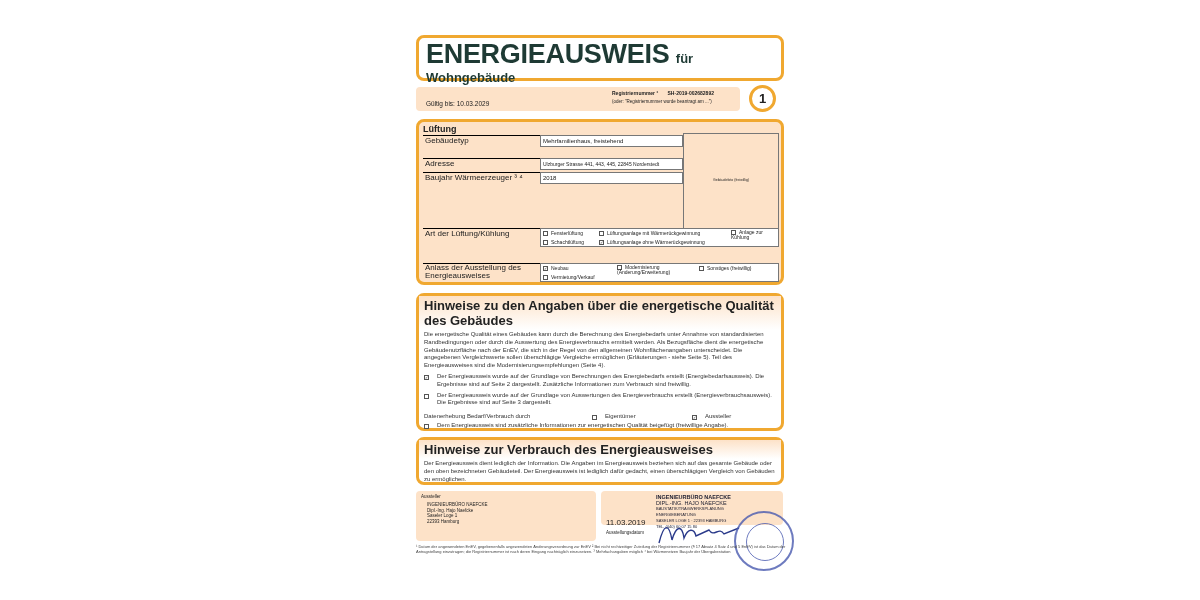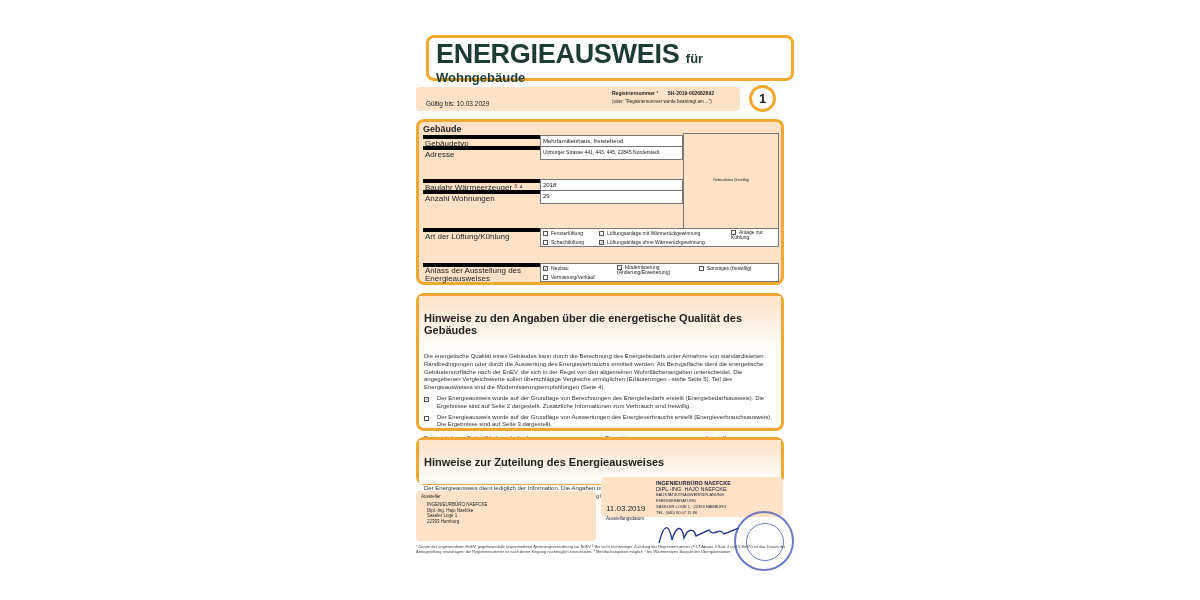--- a/index.html
+++ b/index.html
@@ -4,53 +4,53 @@
 <style>
   * { box-sizing: border-box; margin: 0; padding: 0; }
   html, body { width: 1200px; height: 600px; background: #ffffff; overflow: hidden; }
   body { font-family: "Liberation Sans", sans-serif; color: #222; position: relative; }
 
   .page { position: absolute; left: 414px; top: 33px; width: 374px; height: 548px; background: #fff; }
 
   .frame { position: absolute; border: 3px solid #f0a830; border-radius: 8px; background: #fff; }
 
   
-  .hdr { left: 12px; top: 2px; width: 368px; height: 46px; padding: 2px 7px; }
+  .hdr { left: 2px; top: 2px; width: 368px; height: 46px; padding: 2px 7px; }
   .hdr-title { font-size: 27px; font-weight: bold; color: #1e3a34; letter-spacing: -0.3px; line-height: 28px; }
   .hdr-sub { font-size: 13px; font-weight: bold; color: #1e3a34; margin-left: 2px; }
   .hdr-line { font-size: 6.5px; color: #333; margin-top: 1px; }
   .hdr-date { background: #f6f0ea; padding: 0 3px; margin-left: 3px; }
 
   .reg { position: absolute; left: 2px; top: 54px; width: 324px; height: 24px; border-radius: 4px; background: #fde2c8; }
   .gueltig { position: absolute; left: 10px; top: 13px; font-size: 6.5px; }
   .regnum { position: absolute; left: 196px; top: 3px; font-size: 5px; font-weight: bold; }
   .regnum span.v { margin-left: 8px; }
   .regnote { position: absolute; left: 196px; top: 12px; font-size: 4.5px; }
   .pagecircle { position: absolute; left: 335px; top: 52px; width: 27px; height: 27px; border: 3px solid #f0a830; border-radius: 50%; background: #fff; font-size: 13px; font-weight: bold; text-align: center; line-height: 21px; }
 
   
   .geb { left: 2px; top: 86px; width: 368px; height: 166px; background: #fde2c8; padding: 2px 4px; }
   .sec-title { font-size: 9px; font-weight: bold; height: 11px; line-height: 11px; }
   .row { position: absolute; left: 4px; display: flex; font-size: 8px; }
-  .lbl { width: 117px; padding-left: 2px; line-height: 10px; border-top: 4px solid #000000; }
+  .lbl { width: 117px; padding-left: 2px; line-height: 10px; border-top: 1px solid #000000; }
   .val { background: #fff; border: 1px solid #777; font-size: 6px; padding-left: 2px; line-height: 10px; }
   .foto { position: absolute; left: 264px; top: 11px; width: 96px; height: 97px; border: 1px solid #777; font-size: 3.5px; text-align: center; padding-top: 44px; }
   .cb { display: inline-block; width: 5px; height: 5px; border: 0.6px solid #555; font-size: 4px; line-height: 4px; text-align: center; vertical-align: middle; margin-right: 3px; background: #fff; }
 
   .box2 { left: 2px; top: 260px; width: 368px; height: 138px; padding: 2px 5px; }
-  .box2-head { background: linear-gradient(#fde2c8, #fff); margin: -2px -5px 1px; padding: 16px 5px; font-size: 11px; font-weight: bold; }
+  .box2-head { background: linear-gradient(#fde2c8, #fff); margin: -2px -5px 1px; padding: 2px 5px; font-size: 13px; font-weight: bold; }
   .p { font-size: 6px; line-height: 7.8px; color: #333; }
   .item { display: flex; font-size: 6px; line-height: 7.8px; margin-top: 3px; color: #333; }
   .item .cb { margin-top: 2px; flex: none; margin-right: 8px; }
 
   .box3 { left: 2px; top: 404px; width: 368px; height: 48px; padding: 2px 5px; }
 
   .aus { position: absolute; left: 2px; top: 458px; width: 180px; height: 50px; background: #fde2c8; border-radius: 4px; font-size: 4.5px; padding: 3px 5px; }
   .aus-body { margin-left: 6px; margin-top: 3px; line-height: 5.6px; }
-  .sig { position: absolute; left: 187px; top: 444px; width: 182px; height: 40px; background: #fde2c8; border-radius: 4px; padding-left: 38px; }
+  .sig { position: absolute; left: 187px; top: 458px; width: 182px; height: 34px; background: #fde2c8; border-radius: 4px; padding-left: 38px; }
   .sig-date { position: absolute; left: 5px; top: 27px; font-size: 8px; }
   .sig-datelbl { position: absolute; left: 5px; top: 39px; font-size: 4.5px; }
   .stamp { position: absolute; left: 55px; top: 3px; font-size: 5.5px; color: #223; font-weight: bold; line-height: 6px; }
   .stamp .l2 { font-weight: normal; }
   .seal { position: absolute; left: 320px; top: 478px; width: 60px; height: 60px; border: 2px solid #4a5bb0; border-radius: 50%; opacity: 0.8; }
   .seal::after { content: ""; position: absolute; left: 10px; top: 10px; width: 36px; height: 36px; border: 1px solid #4a5bb0; border-radius: 50%; }
   .signature { position: absolute; left: 240px; top: 485px; width: 90px; height: 30px; }
   .foot { position: absolute; left: 2px; top: 512px; width: 370px; font-size: 4px; line-height: 4.8px; color: #444; }
 </style>
 </head>
@@ -76,37 +76,33 @@
     </div>
     <div class="regnum">
       <span>Registriernummer ²</span>
       <span class="v">SH-2019-002682892</span>
     </div>
     <div class="regnote">(oder: "Registriernummer wurde beantragt am ...")</div>
   </div>
   <div class="pagecircle">1</div>
 
   <div class="frame geb">
-    <div class="sec-title">Gebäude</div>
+    <div class="sec-title">Lüftung</div>
 
     <div class="row" style="top:13px">
       <div class="lbl">Gebäudetyp</div>
       <div class="val" style="width:143px">Mehrfamilienhaus, freistehend</div>
     </div>
-    <div class="row" style="top:24px">
+    <div class="row" style="top:36px">
       <div class="lbl">Adresse</div>
       <div class="val" style="width:143px;font-size:5px">Ulzburger Strasse 441, 443, 445, 22845 Norderstedt</div>
     </div>
-    <div class="row" style="top:57px">
+    <div class="row" style="top:50px">
       <div class="lbl">Baujahr Wärmeerzeuger ³ ⁴</div>
       <div class="val" style="width:143px">2018</div>
-    </div>
-    <div class="row" style="top:68px">
-      <div class="lbl">Anzahl Wohnungen</div>
-      <div class="val" style="width:143px">29</div>
     </div>
 
     <div class="foto">Gebäudefoto (freiwillig)</div>
 
 
     <div class="row" style="top:106px">
       <div class="lbl" style="height:19px">Art der Lüftung/Kühlung</div>
       <div class="val" style="width:239px;height:19px;font-size:5px;line-height:8px;position:relative">
         <span style="position:absolute;left:2px;top:0"><span class="cb"></span><span>Fensterlüftung</span></span>
         <span style="position:absolute;left:58px;top:0"><span class="cb"></span><span>Lüftungsanlage mit Wärmerückgewinnung</span></span>
@@ -143,21 +139,21 @@
       <span style="position:absolute;left:168px"><span class="cb"></span><span>Eigentümer</span></span>
       <span style="position:absolute;left:268px"><span class="cb">✓</span><span>Aussteller</span></span>
     </div>
     <div class="item" style="margin-top:1px">
       <span class="cb"></span>
       <span>Dem Energieausweis sind zusätzliche Informationen zur energetischen Qualität beigefügt (freiwillige Angabe).</span>
     </div>
   </div>
 
   <div class="frame box3">
-    <div class="box2-head">Hinweise zur Zuteilung des Energieausweises</div>
+    <div class="box2-head">Hinweise zur Verbrauch des Energieausweises</div>
     <div class="p">Der Energieausweis dient lediglich der Information. Die Angaben im Energieausweis beziehen sich auf das gesamte Gebäude oder den oben bezeichneten Gebäudeteil. Der Energieausweis ist lediglich dafür gedacht, einen überschlägigen Vergleich von Gebäuden zu ermöglichen.</div>
   </div>
 
   <div class="aus">
     <div>Aussteller</div>
     <div class="aus-body">
       <div>INGENIEURBÜRO NAEFCKE</div>
       <div>Dipl.-Ing. Hajo Naefcke</div>
       <div>Saseler Loge 1</div>
       <div>22393 Hamburg</div>

